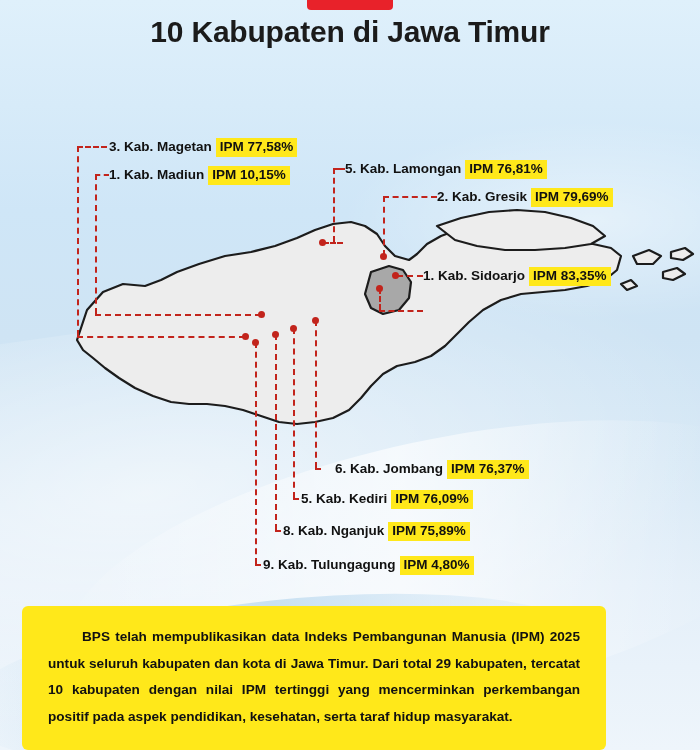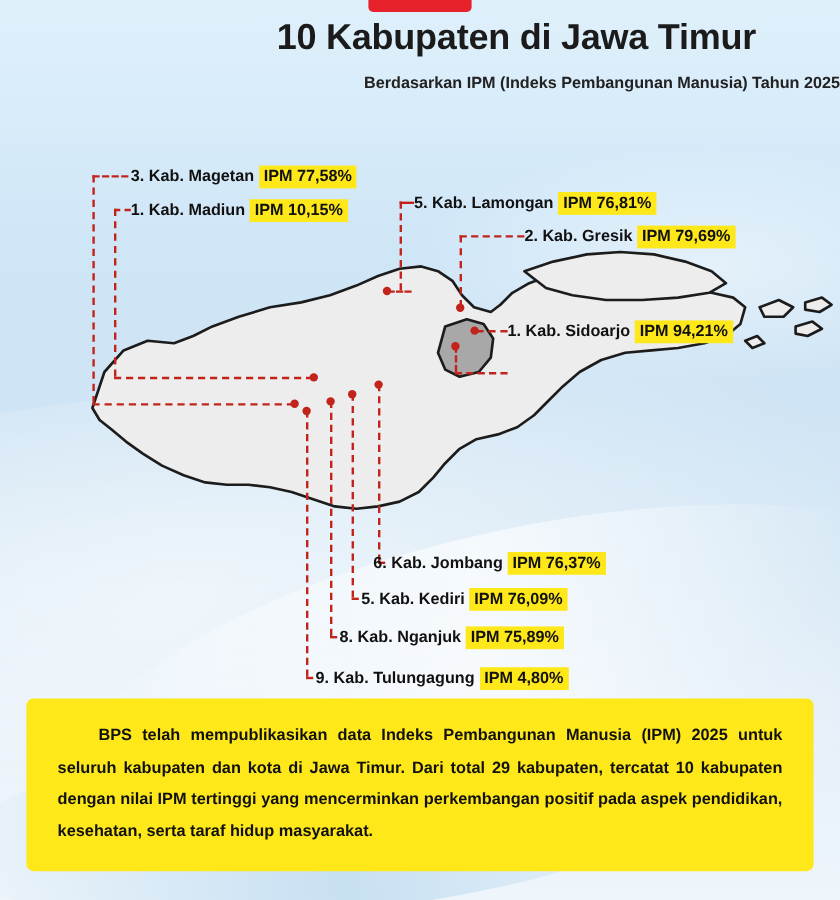--- a/index.html
+++ b/index.html
@@ -63,21 +63,21 @@
     background: #e8222a;
     border-radius: 0 0 4px 4px;
   }
 
   
   .header {
     position: absolute;
     top: 14px;
     left: 0;
     width: 700px;
-    text-align: right;
+    text-align: center;
   }
   .title {
     font-size: 30px;
     font-weight: bold;
     color: #1b1b1b;
     line-height: 1.18;
     letter-spacing: -0.2px;
     margin: 0 auto;
     width: 560px;
   }
@@ -141,22 +141,22 @@
     width: 7px;
     height: 7px;
     border-radius: 50%;
     background: #c2241c;
   }
 
   
   .note {
     position: absolute;
     left: 22px;
-    bottom: 24px;
-    width: 656px;
+    bottom: 0;
+    width: 584px;
     background: #ffe81a;
     border-radius: 6px;
     padding: 18px 26px 20px 26px;
     box-sizing: border-box;
   }
   .note p {
     margin: 0;
     font-size: 13.6px;
     font-weight: bold;
     color: #111;
@@ -174,21 +174,20 @@
   <div class="swoosh s3"></div>
   <div class="swoosh s2"></div>
   <div class="swoosh s4"></div>
 
   <div class="top-tab"></div>
 
   <div class="header">
     <div class="title">
       <div>10 Kabupaten di Jawa Timur</div>
     </div>
-    <div class="subtitle">Berdasarkan IPM (Indeks Pembangunan Manusia) Tahun 2025</div>
   </div>
 
   <div class="map-wrap">
 
     <svg class="map-svg" width="660" height="340" viewBox="0 0 660 340">
       <g stroke="#1c1c1c" stroke-width="2.2" stroke-linejoin="round">
 
         <path fill="#ededed" d="
           M12,180
           L22,150 L38,132 L58,124 L80,126 L96,120 L112,112 L134,104
@@ -272,25 +271,25 @@
 
     <div class="label" style="left:298px; top:40px;">
       <span class="name">5. Kab. Lamongan</span><span class="ipm">IPM 76,81%</span>
     </div>
 
     <div class="label" style="left:390px; top:68px;">
       <span class="name">2. Kab. Gresik</span><span class="ipm">IPM 79,69%</span>
     </div>
 
     <div class="label" style="left:376px; top:147px;">
-      <span class="name">1. Kab. Sidoarjo</span><span class="ipm">IPM 94,21%</span>
-    </div>
-
-
-    <div class="label" style="left:264px; top:340px;">
+      <span class="name">1. Kab. Sidoarjo</span><span class="ipm">IPM 83,35%</span>
+    </div>
+
+
+    <div class="label" style="left:288px; top:340px;">
       <span class="name">6. Kab. Jombang</span><span class="ipm">IPM 76,37%</span>
     </div>
 
     <div class="label" style="left:254px; top:370px;">
       <span class="name">5. Kab. Kediri</span><span class="ipm">IPM 76,09%</span>
     </div>
 
     <div class="label" style="left:236px; top:402px;">
       <span class="name">8. Kab. Nganjuk</span><span class="ipm">IPM 75,89%</span>
     </div>

